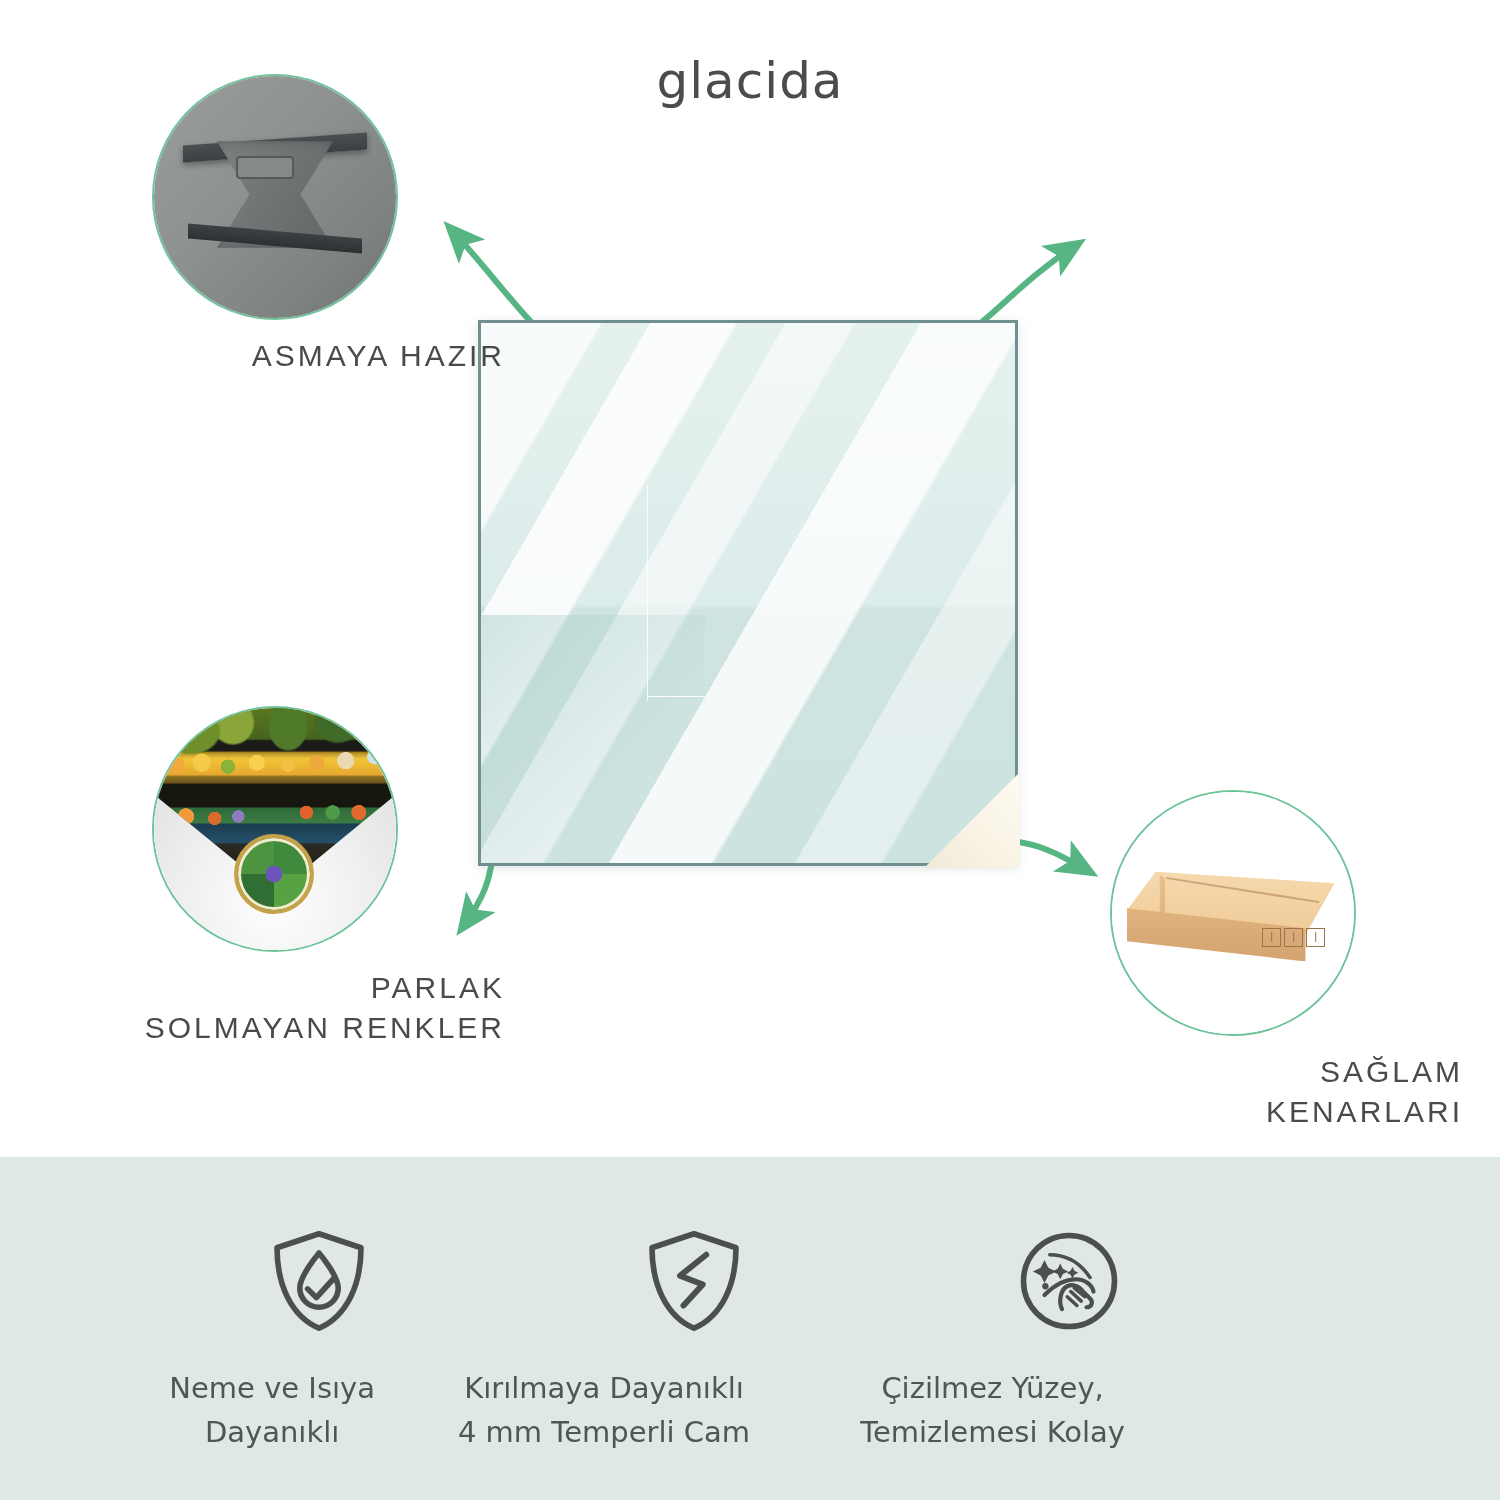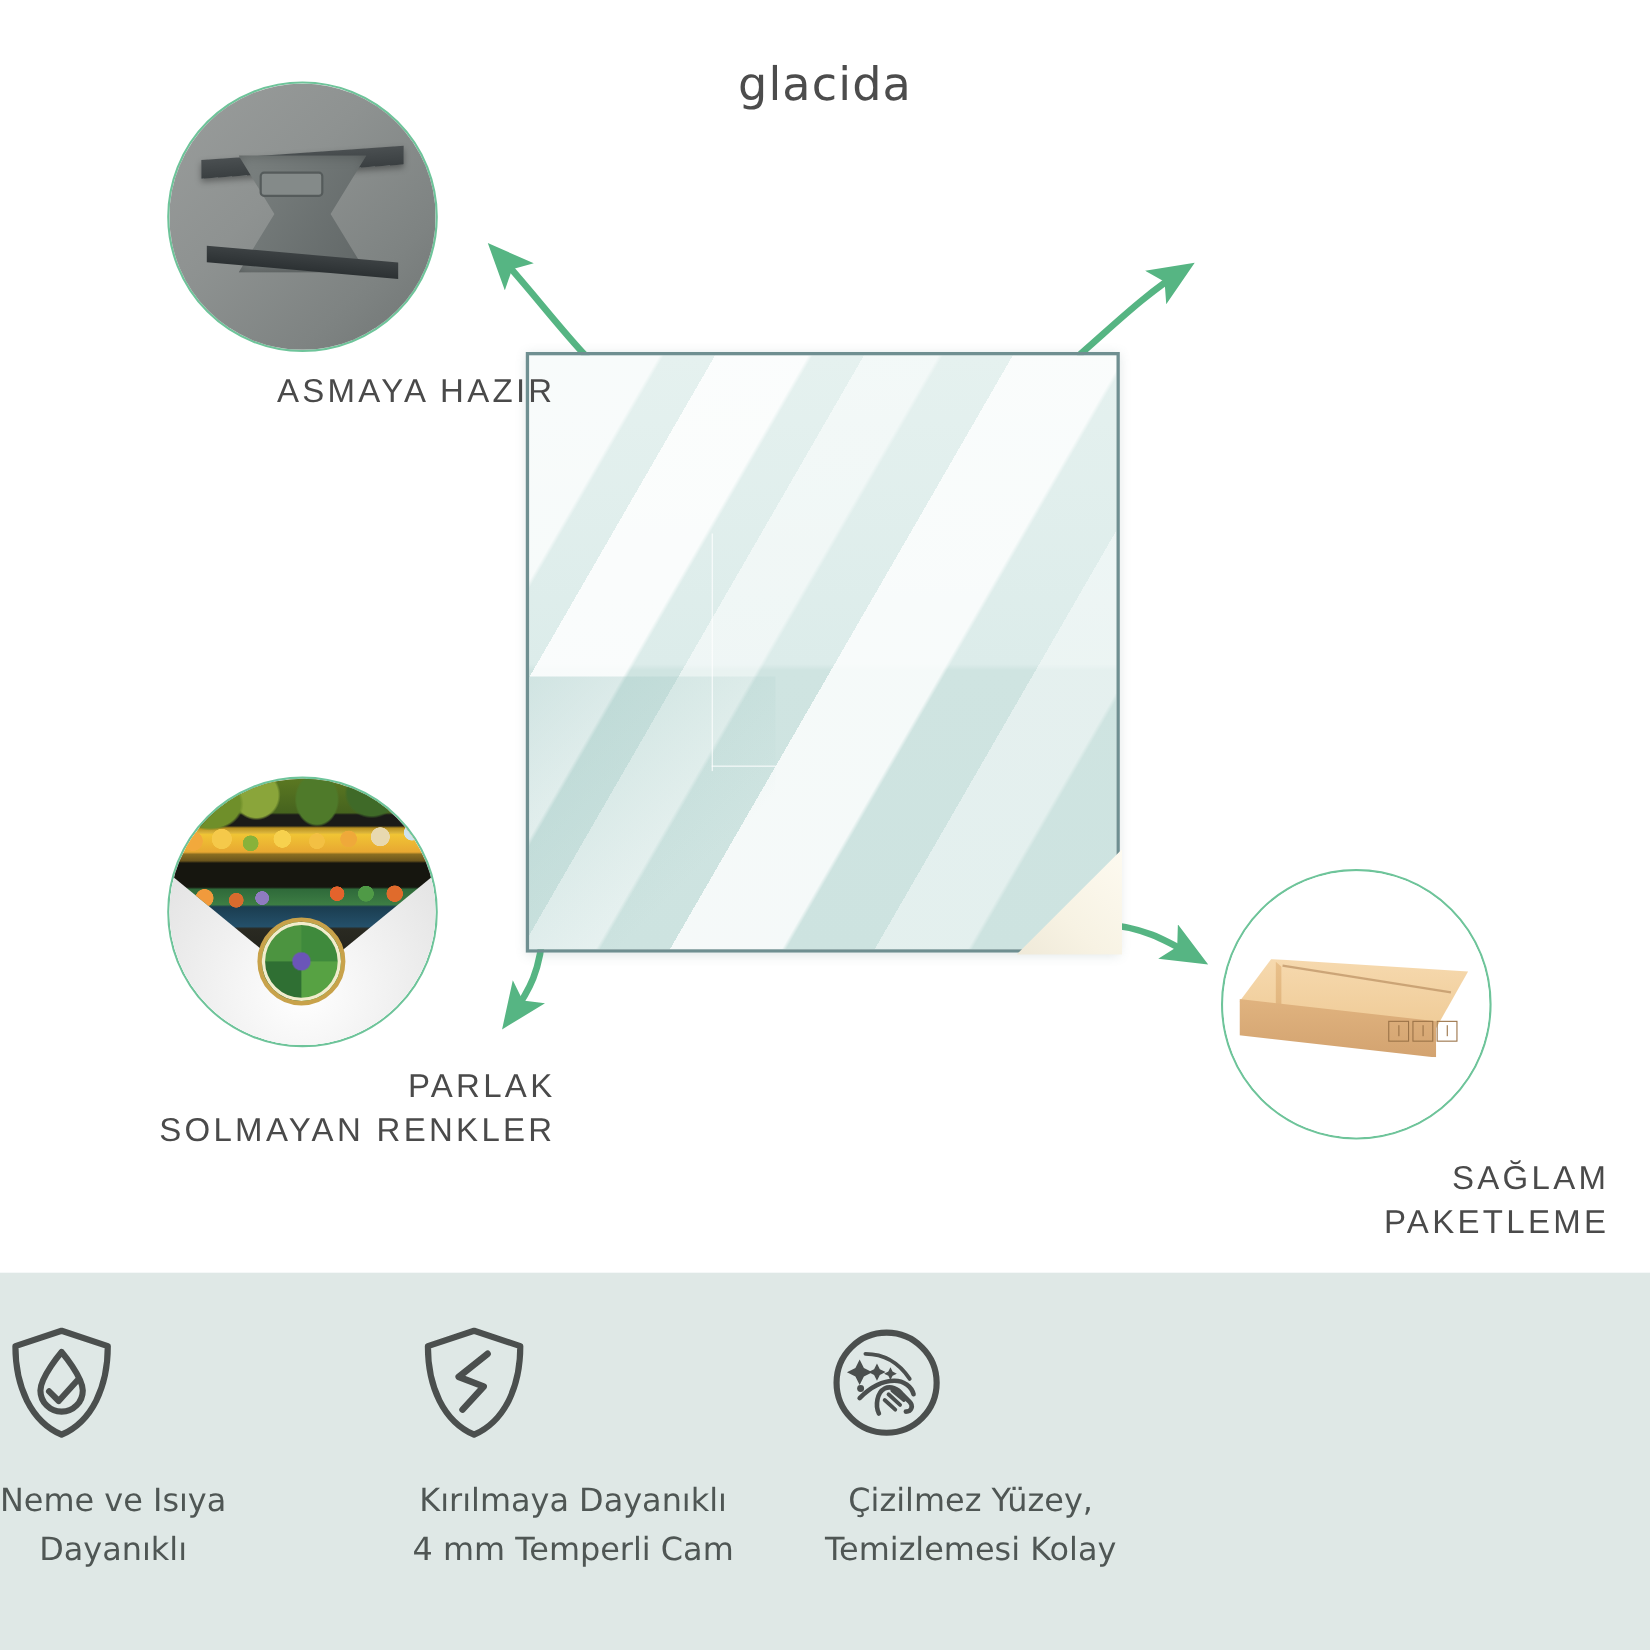--- a/index.html
+++ b/index.html
@@ -10,21 +10,21 @@
     font-family:"Liberation Sans","DejaVu Sans",sans-serif;
     overflow:hidden;
     position:relative;
   }
   .stage{position:relative;width:1500px;height:1500px;}
 
   
   .brand{
     position:absolute;left:0;top:52px;width:1500px;
     text-align:center;
-    font-size:42px;
+    font-size:50px;
     font-weight:400;
     letter-spacing:1px;
     color:#4c4c4c;
     font-family:"DejaVu Sans","Liberation Sans",sans-serif;
   }
 
   
   .feature{position:absolute;}
   .circle{
     width:246px;height:246px;border-radius:50%;
@@ -235,22 +235,23 @@
   .band{
     position:absolute;left:0;top:1157px;width:1500px;height:343px;
     background:#dfe8e6;
   }
   .band-grid{
     position:absolute;inset:0;
     display:grid;grid-template-columns:repeat(4,1fr);
     align-items:start;
   }
   .band-cell{
-    display:flex;flex-direction:column;align-items:flex-start;
+    display:flex;flex-direction:column;align-items:flex-end;
     padding-top:44px;
+    margin-top:24px;
   }
   .band-icon{width:112px;height:112px;}
   .band-text{
     margin-top:30px;
     text-align:center;
     white-space:pre-line;
     font-size:29px;
     line-height:1.5;
     color:#4f5654;
     font-family:"DejaVu Sans","Liberation Sans",sans-serif;
@@ -318,21 +319,21 @@
         <div class="front"></div>
         <div class="seam"></div>
         <div class="marks">
             <span></span>
             <span></span>
             <span></span>
           </div>
       </div>
     </div>
     <div class="feature-label">SAĞLAM
-PAKETLEME</div>
+KENARLARI</div>
   </div>
 
   <div class="band">
     <div class="band-grid">
 
       <div class="band-cell">
         <svg class="band-icon" viewBox="0 0 64 64">
           <path d="M32 5 L56 13 C56 34 48 52 32 59 C16 52 8 34 8 13 Z" fill="none" stroke="#4b4f4e" stroke-width="3.2" stroke-linejoin="round"></path>
           <path d="M32 16 C32 16 43 29 43 36 A11 11 0 0 1 21 36 C21 29 32 16 32 16 Z" fill="none" stroke="#4b4f4e" stroke-width="3.2" stroke-linejoin="round"></path>
           <path d="M25.5 36.5 L30.5 41.5 L40 31" fill="none" stroke="#4b4f4e" stroke-width="3.2" stroke-linecap="round" stroke-linejoin="round"></path>

